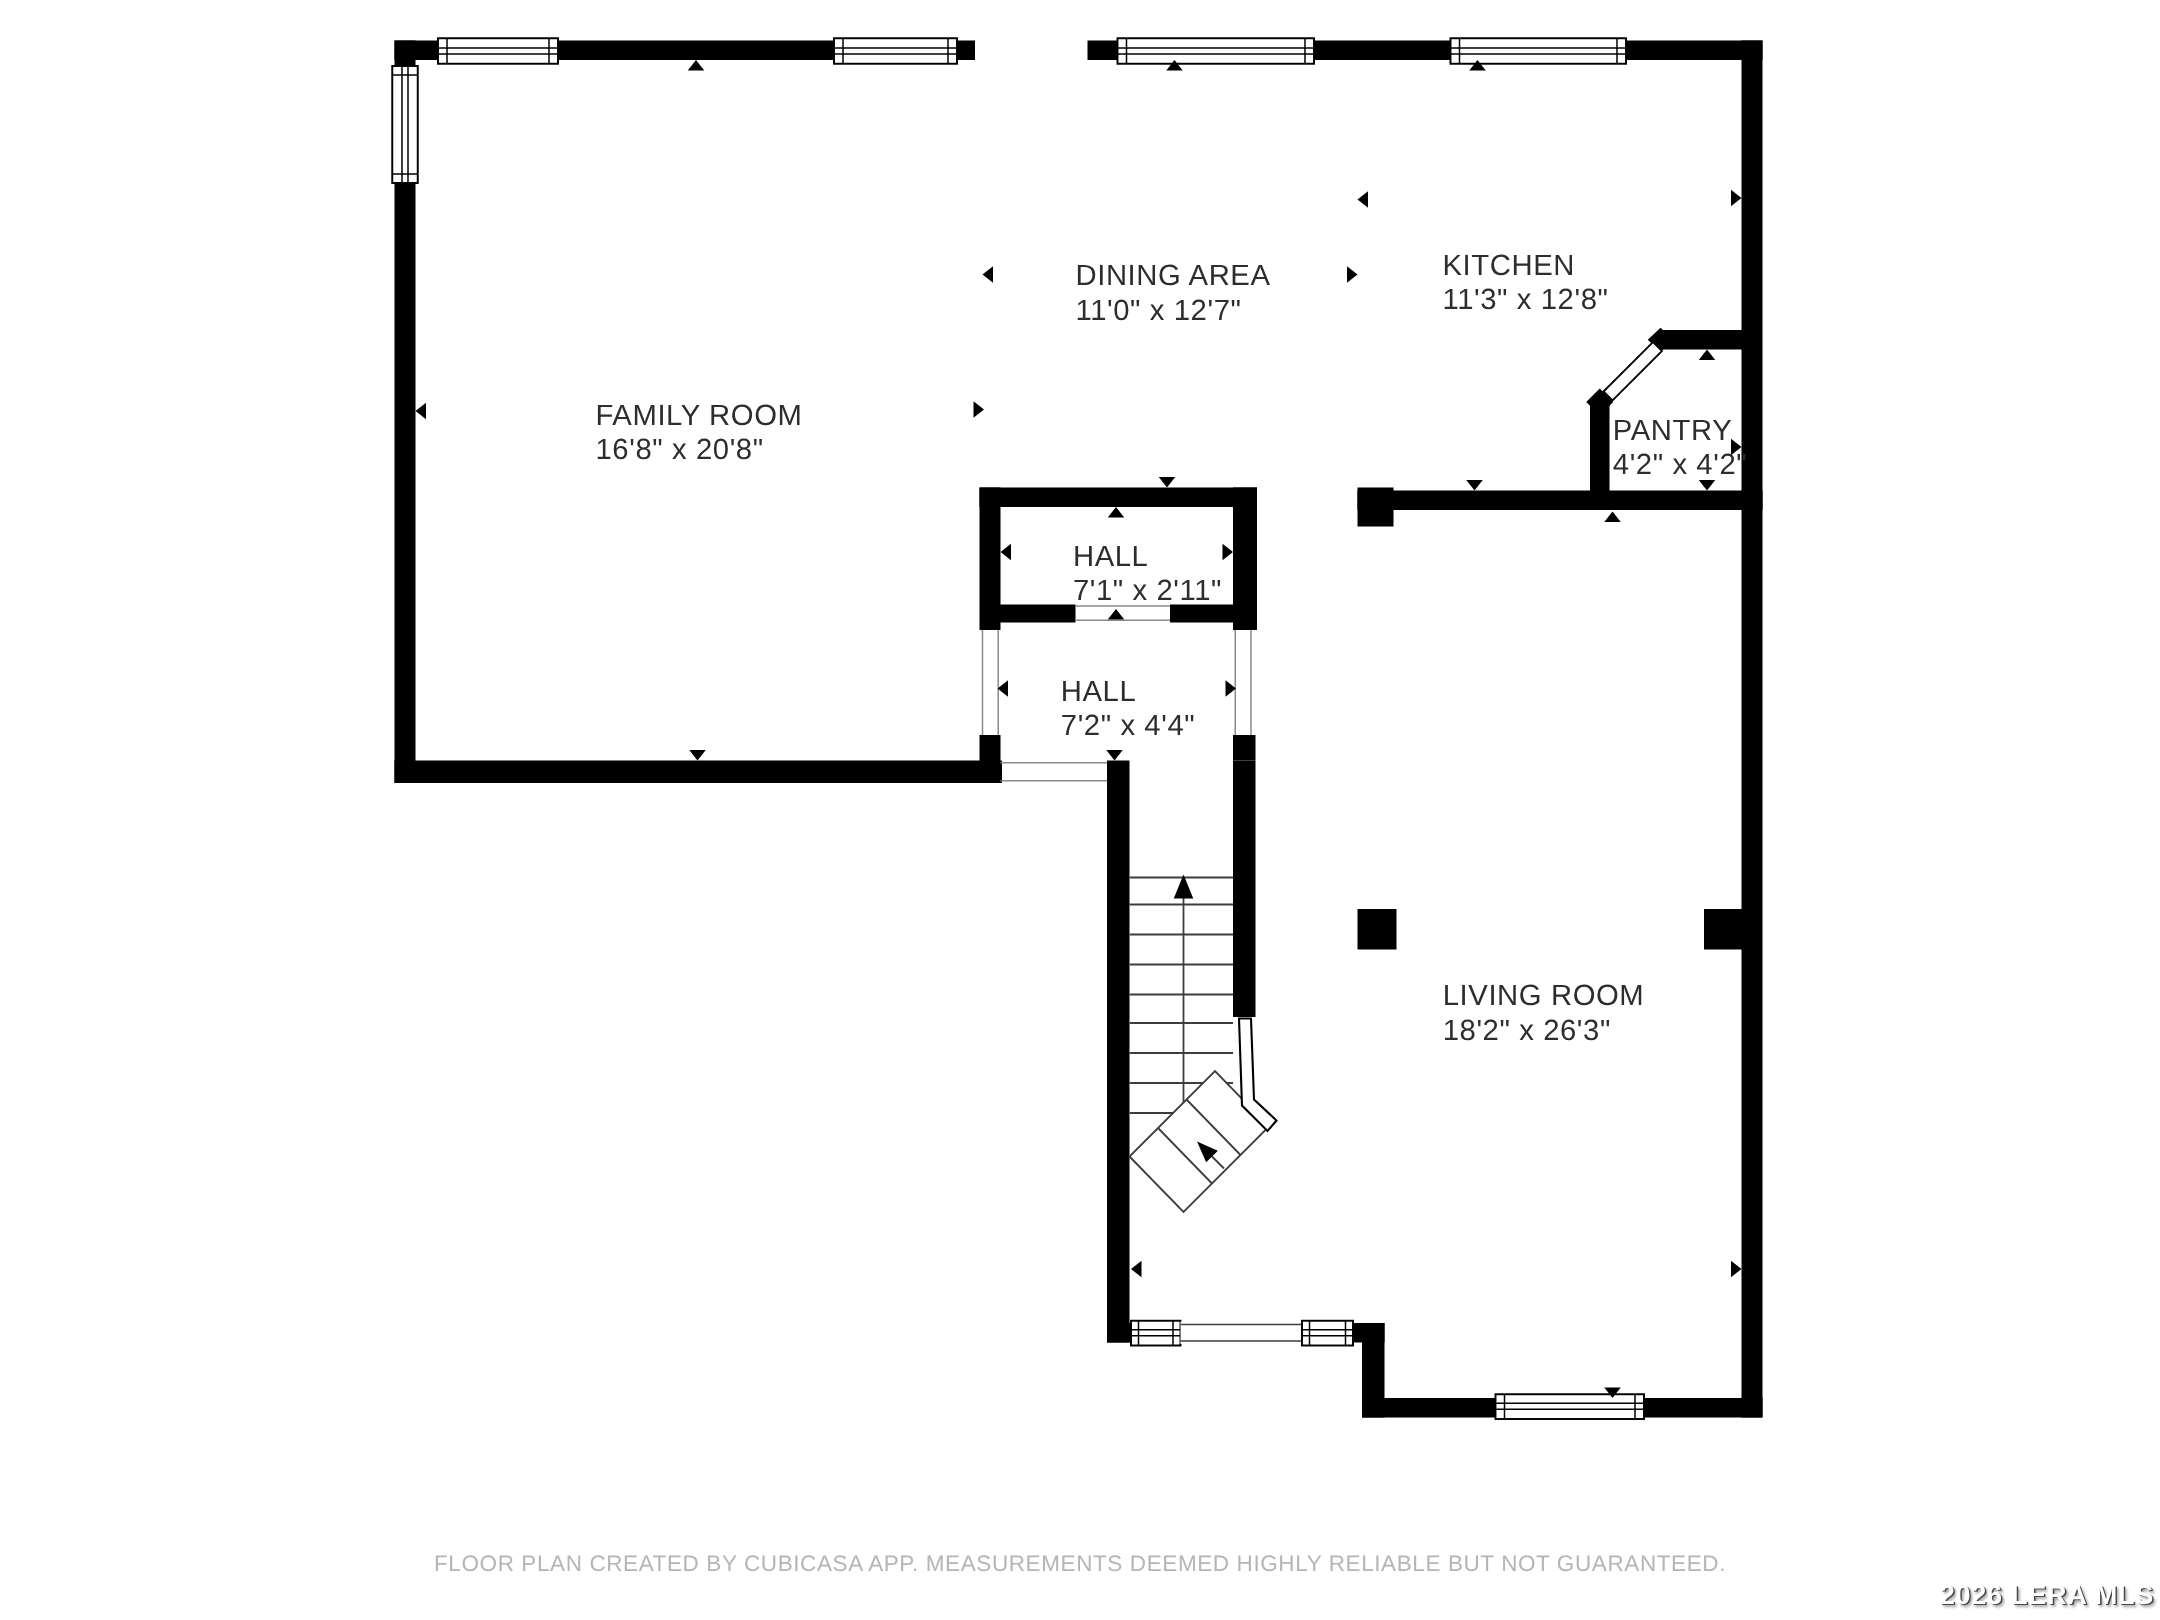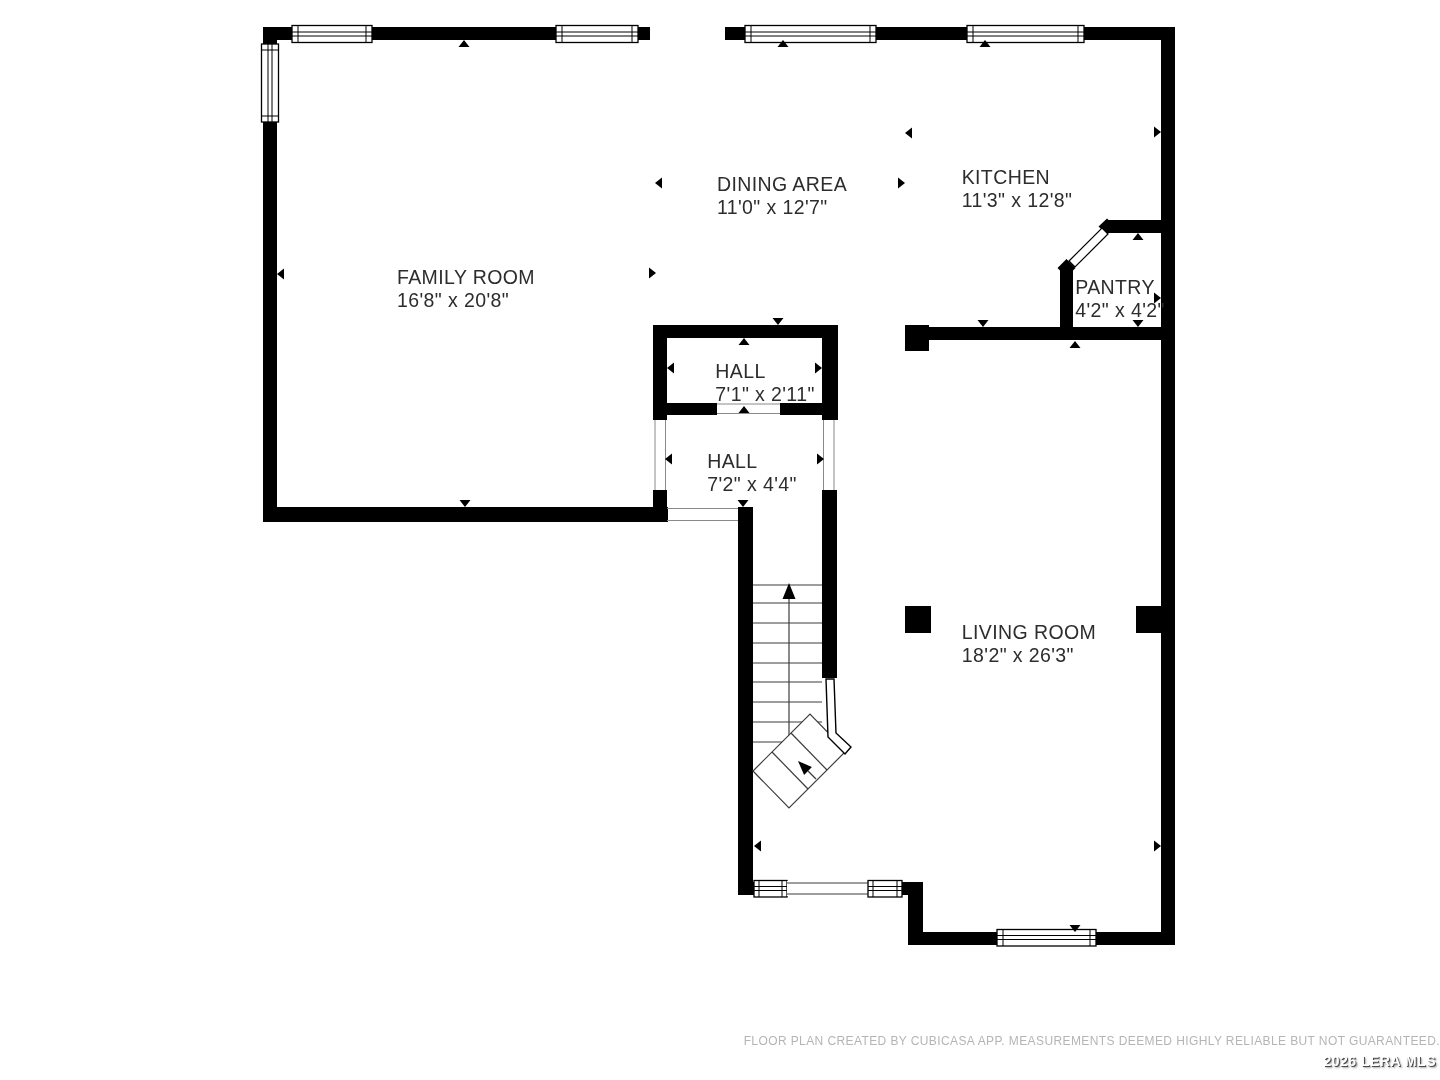--- a/index.html
+++ b/index.html
@@ -19,28 +19,28 @@
   .railing{fill:#ffffff;stroke:#000000;stroke-width:1.4;}
   .pantry-door{fill:#ffffff;stroke:#000000;stroke-width:1.2;}
   .marker{fill:var(--c-wall,#000000);}
   .room-label{
     position:absolute;transform:translate(-50%,-50%);
     text-align:left;white-space:nowrap;
     color:var(--c-room_text,#2d2d2d);
     font-size:19.5px;line-height:23px;letter-spacing:0.4px;
   }
   .footer{
-    position:absolute;left:0;right:0;top:1034px;text-align:right;
+    position:absolute;left:0;right:0;top:1034px;text-align:center;
     color:var(--c-footer_text,#b5b5b5);
-    font-size:12px;letter-spacing:0.4px;
+    font-size:15px;letter-spacing:0.4px;
   }
   .watermark{
     position:absolute;right:4px;top:1053px;
     color:var(--c-watermark_text,#ffffff);
-    font-size:14px;font-weight:bold;letter-spacing:0.5px;
+    font-size:18px;font-weight:bold;letter-spacing:0.5px;
     text-shadow:1px 1px 0 var(--c-watermark_shadow,#4a4a4a),2px 2px 2px rgba(0,0,0,0.35);
   }
 </style>
 </head>
 <body>
 
 <svg class="plan-svg" width="1440" height="1080" viewBox="0 0 1440 1080" xmlns="http://www.w3.org/2000/svg">
 
   <g>
 
@@ -248,19 +248,19 @@
   <div>4'2" x 4'2"</div>
 </div>
 <div class="room-label" style="left:765px;top:383px">
   <div>HALL</div>
   <div>7'1" x 2'11"</div>
 </div>
 <div class="room-label" style="left:752px;top:473px">
   <div>HALL</div>
   <div>7'2" x 4'4"</div>
 </div>
-<div class="room-label" style="left:1029px;top:644px">
+<div class="room-label" style="left:1029px;top:676px">
   <div>LIVING ROOM</div>
   <div>18'2" x 26'3"</div>
 </div>
 
 <div class="footer">FLOOR PLAN CREATED BY CUBICASA APP. MEASUREMENTS DEEMED HIGHLY RELIABLE BUT NOT GUARANTEED.</div>
 <div class="watermark">2026 LERA MLS</div>
 
 </body></html>

